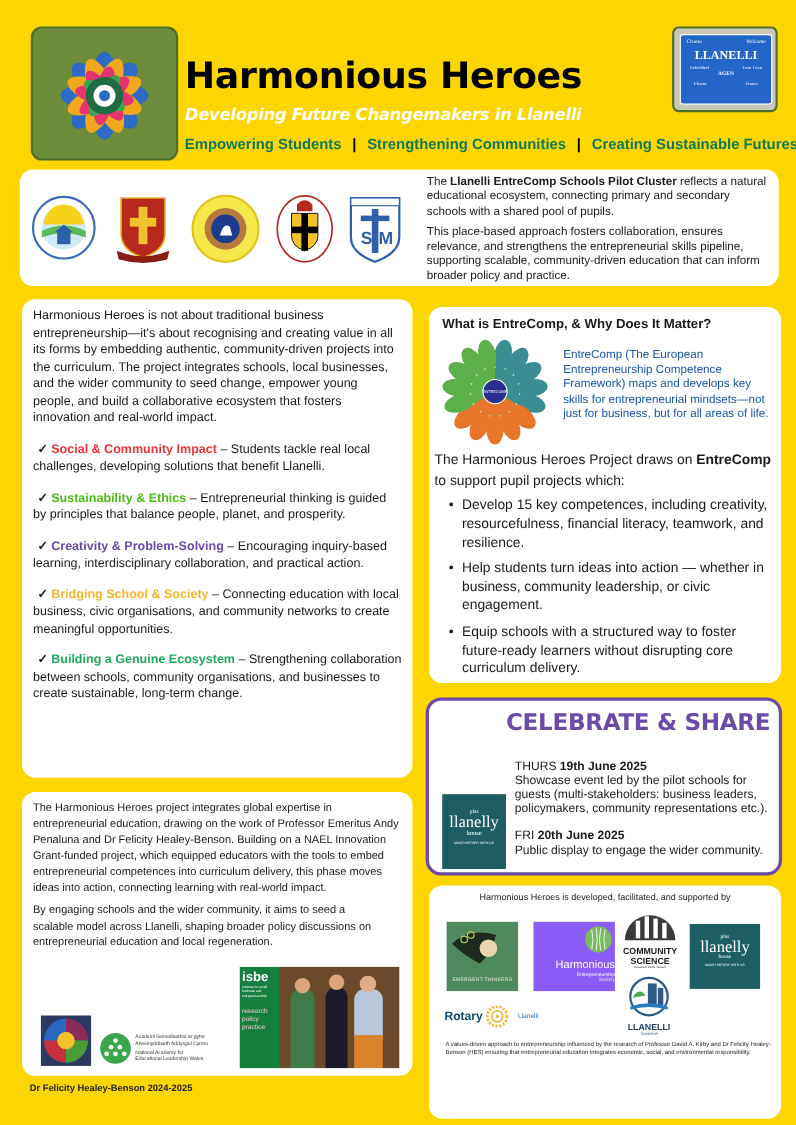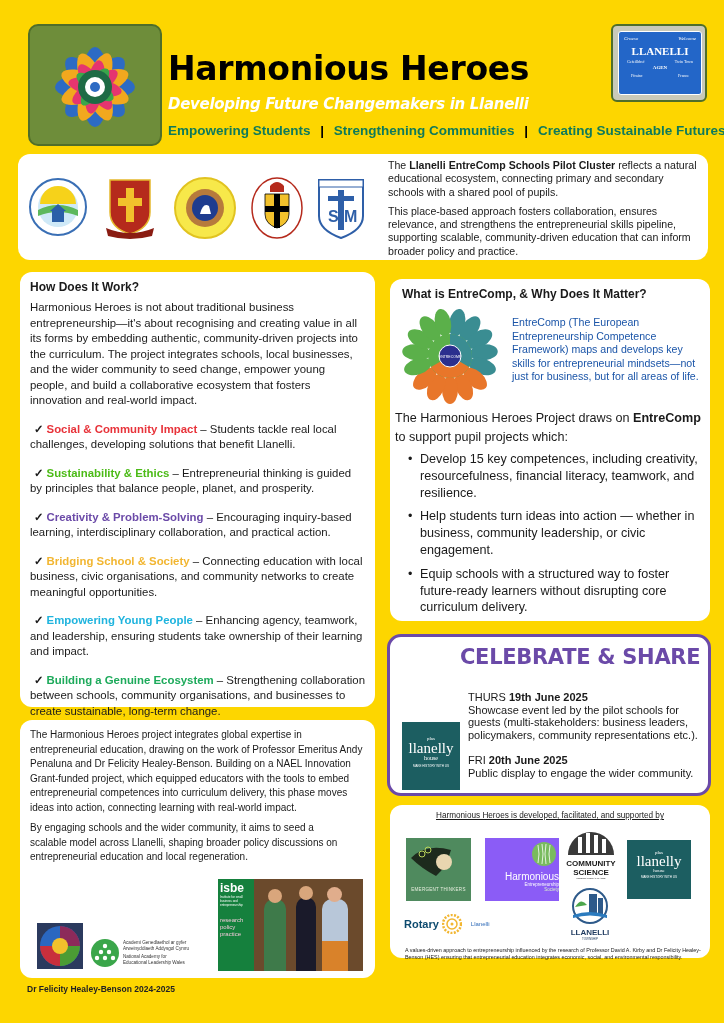--- a/index.html
+++ b/index.html
@@ -46,21 +46,21 @@
   .entre-list li { font-size: 12.6px; line-height: 16.8px; padding-left: 12px; position: relative; margin-bottom: 7px; }
   .entre-list li::before { content: "•"; position: absolute; left: 0; top: 0; }
 
   
   .celebrate-card { left: 387px; top: 634px; width: 324px; height: 162px; border: 3px solid #6b4aa8; border-radius: 14px; background: #fff; }
   .celebrate-title { position: absolute; left: 70px; top: 8px; font-size: 21px; font-weight: 700; color: #6b4aa8; font-family: "DejaVu Sans", sans-serif; letter-spacing: -0.3px; }
   .llanelly-small { position: absolute; left: 12px; top: 85px; width: 58px; height: 68px; background: #1c5e61; color: #fff; text-align: center; }
   .event { position: absolute; left: 78px; width: 240px; font-size: 11px; line-height: 12.6px; }
 
   
-  .support-card { left: 390px; top: 805px; width: 320px; height: 153px; padding: 6px 8px; text-decoration: underline; }
+  .support-card { left: 390px; top: 805px; width: 320px; height: 212px; padding: 6px 8px; }
   .support-head { font-size: 8.2px; text-align: center; margin-bottom: 4px; }
   .support-foot { position: absolute; left: 15px; top: 142px; width: 300px; font-size: 5.4px; line-height: 7px; }
 
   .logo-img { position: absolute; overflow: hidden; }
 </style>
 </head>
 <body>
 
 <div class="abs logo-box">
   <svg width="134" height="122" viewBox="0 0 134 122">
@@ -160,28 +160,26 @@
     <text x="28" y="46" font-size="16" font-weight="700" fill="#2e5fa8" font-family="Liberation Sans, sans-serif">M</text>
   </svg>
 
   <div class="pilot-text">
     <p><span>The </span><b>Llanelli EntreComp Schools Pilot Cluster</b><span> reflects a natural educational ecosystem, connecting primary and secondary schools with a shared pool of pupils.</span></p>
     <p>This place-based approach fosters collaboration, ensures relevance, and strengthens the entrepreneurial skills pipeline, supporting scalable, community-driven education that can inform broader policy and practice.</p>
   </div>
 </div>
 
 <div class="abs card how-card">
-  <div class="h-head">How Does It Work?</div>
   <div class="body-p">Harmonious Heroes is not about traditional business entrepreneurship—it's about recognising and creating value in all its forms by embedding authentic, community-driven projects into the curriculum. The project integrates schools, local businesses, and the wider community to seed change, empower young people, and build a collaborative ecosystem that fosters innovation and real-world impact.</div>
   <div id="how-items">
     <div class="check-item"><span class="chk">✓</span><span class="lbl" style="color: rgb(232, 51, 58);">Social &amp; Community Impact</span><span> – Students tackle real local challenges, developing solutions that benefit Llanelli.</span></div>
     <div class="check-item"><span class="chk">✓</span><span class="lbl" style="color: rgb(76, 187, 23);">Sustainability &amp; Ethics</span><span> – Entrepreneurial thinking is guided by principles that balance people, planet, and prosperity.</span></div>
     <div class="check-item"><span class="chk">✓</span><span class="lbl" style="color: rgb(107, 74, 168);">Creativity &amp; Problem-Solving</span><span> – Encouraging inquiry-based learning, interdisciplinary collaboration, and practical action.</span></div>
     <div class="check-item"><span class="chk">✓</span><span class="lbl" style="color: rgb(242, 182, 49);">Bridging School &amp; Society</span><span> – Connecting education with local business, civic organisations, and community networks to create meaningful opportunities.</span></div>
-    <div class="check-item"><span class="chk">✓</span><span class="lbl" style="color: rgb(31, 180, 222);">Empowering Young People</span><span> – Enhancing agency, teamwork, and leadership, ensuring students take ownership of their learning and impact.</span></div>
     <div class="check-item"><span class="chk">✓</span><span class="lbl" style="color: rgb(29, 170, 91);">Building a Genuine Ecosystem</span><span> – Strengthening collaboration between schools, community organisations, and businesses to create sustainable, long-term change.</span></div>
   </div>
 </div>
 
 <div class="abs card global-card">
   <div class="body-p">The Harmonious Heroes project integrates global expertise in entrepreneurial education, drawing on the work of Professor Emeritus Andy Penaluna and Dr Felicity Healey-Benson. Building on a NAEL Innovation Grant-funded project, which equipped educators with the tools to embed entrepreneurial competences into curriculum delivery, this phase moves ideas into action, connecting learning with real-world impact.</div>
   <div class="body-p" style="margin-top:6px;width:322px;">By engaging schools and the wider community, it aims to seed a scalable model across Llanelli, shaping broader policy discussions on entrepreneurial education and local regeneration.</div>
 
   <svg style="position:absolute;left:17px;top:203px;" width="46" height="46" viewBox="0 0 46 46">
     <rect width="46" height="46" fill="#2b3a5e"></rect>

